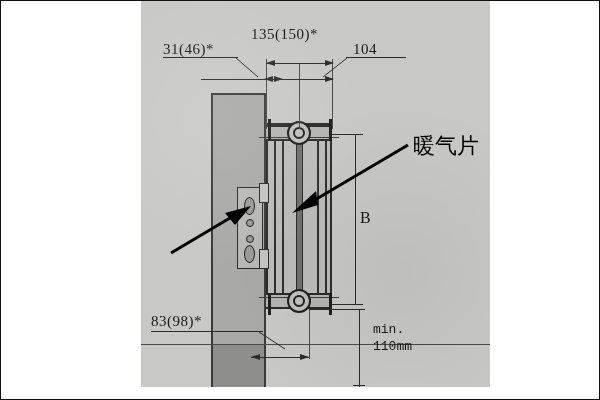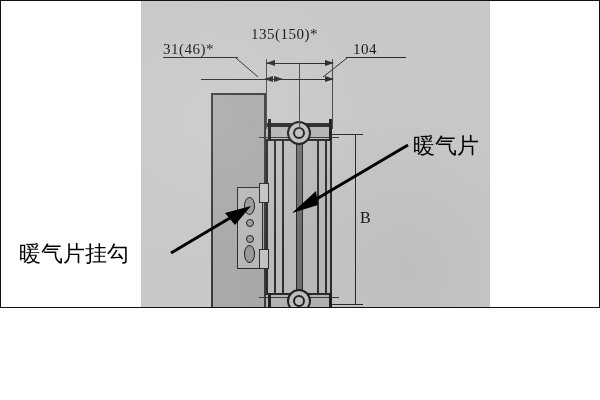--- a/index.html
+++ b/index.html
@@ -6,21 +6,21 @@
     margin: 0;
     padding: 0;
     background: #ffffff;
   }
   body {
     font-family: "Liberation Sans", sans-serif;
   }
   #screen {
     position: relative;
     width: 600px;
-    height: 308px;
+    height: 400px;
     background: #ffffff;
     overflow: hidden;
     box-sizing: border-box;
     border: 1px solid #111111;
   }
   
   #scan {
     position: absolute;
     left: 140px;
     top: 0px;
@@ -324,19 +324,18 @@
     </div>
 
   </div>
 
   <span class="annot" style="left:412px; top:130px;">暖气片</span>
   <svg class="annot-arrow" style="left:285px; top:140px; width:125px; height:75px;">
     <path d="M122,4 L22,63" stroke="#000000" stroke-width="3" fill="none"></path>
     <path d="M6,72 L30,50 L32,64 Z" fill="#000000"></path>
   </svg>
 
-  <span class="annot" style="left:18px; top:238px;">暖气片挂勾</span>
   <svg class="annot-arrow" style="left:168px; top:200px; width:86px; height:60px;">
     <path d="M2,52 L66,14" stroke="#000000" stroke-width="3" fill="none"></path>
     <path d="M82,5 L56,12 L66,24 Z" fill="#000000"></path>
   </svg>
 
 </div>
 
 </body></html>

